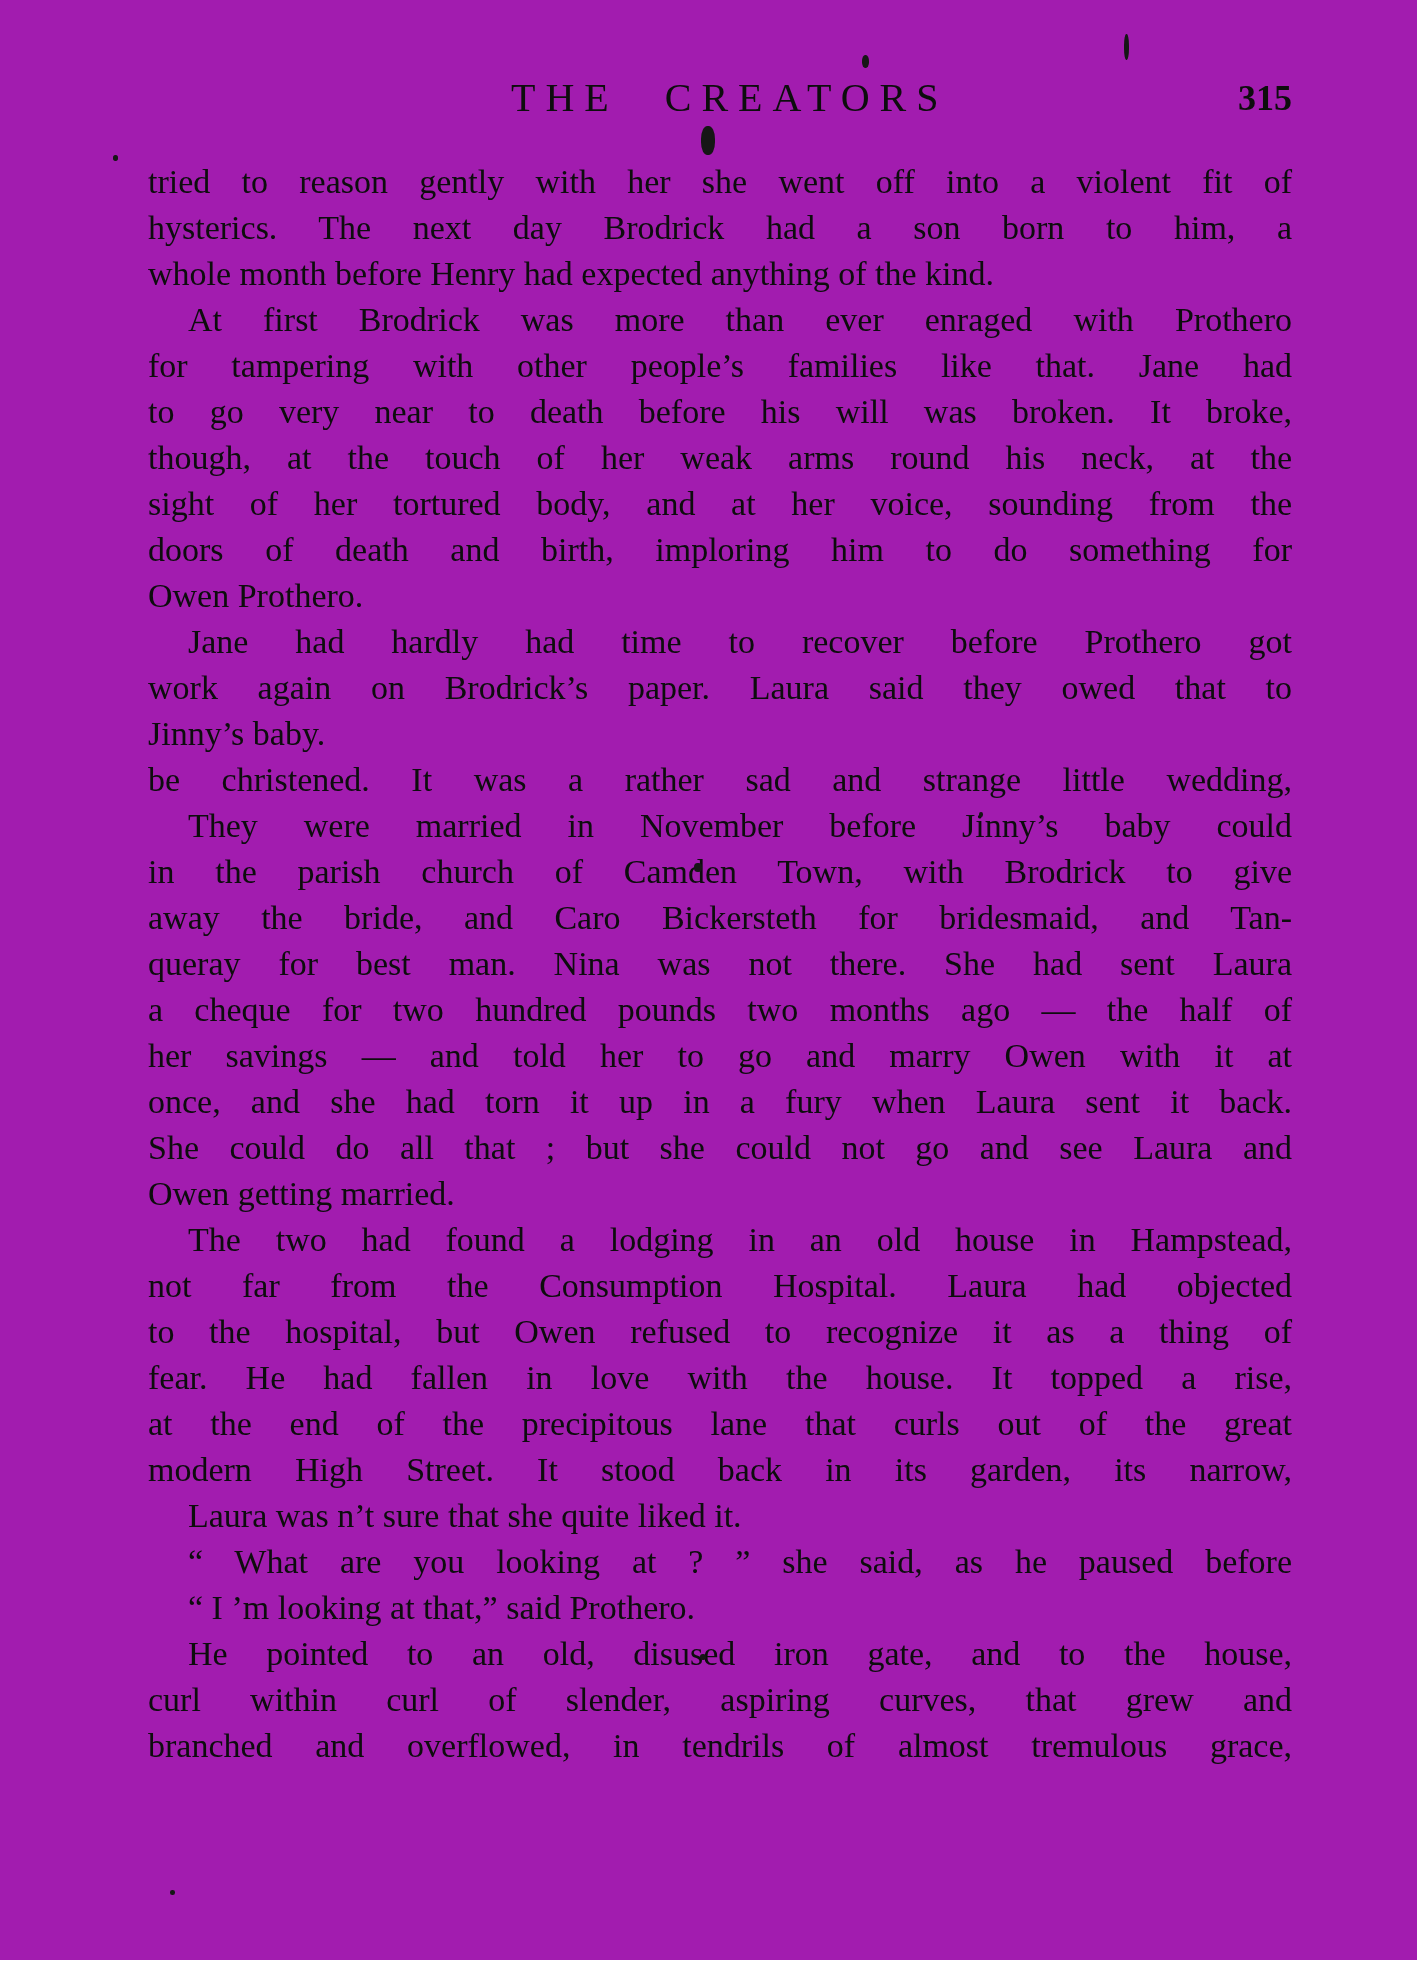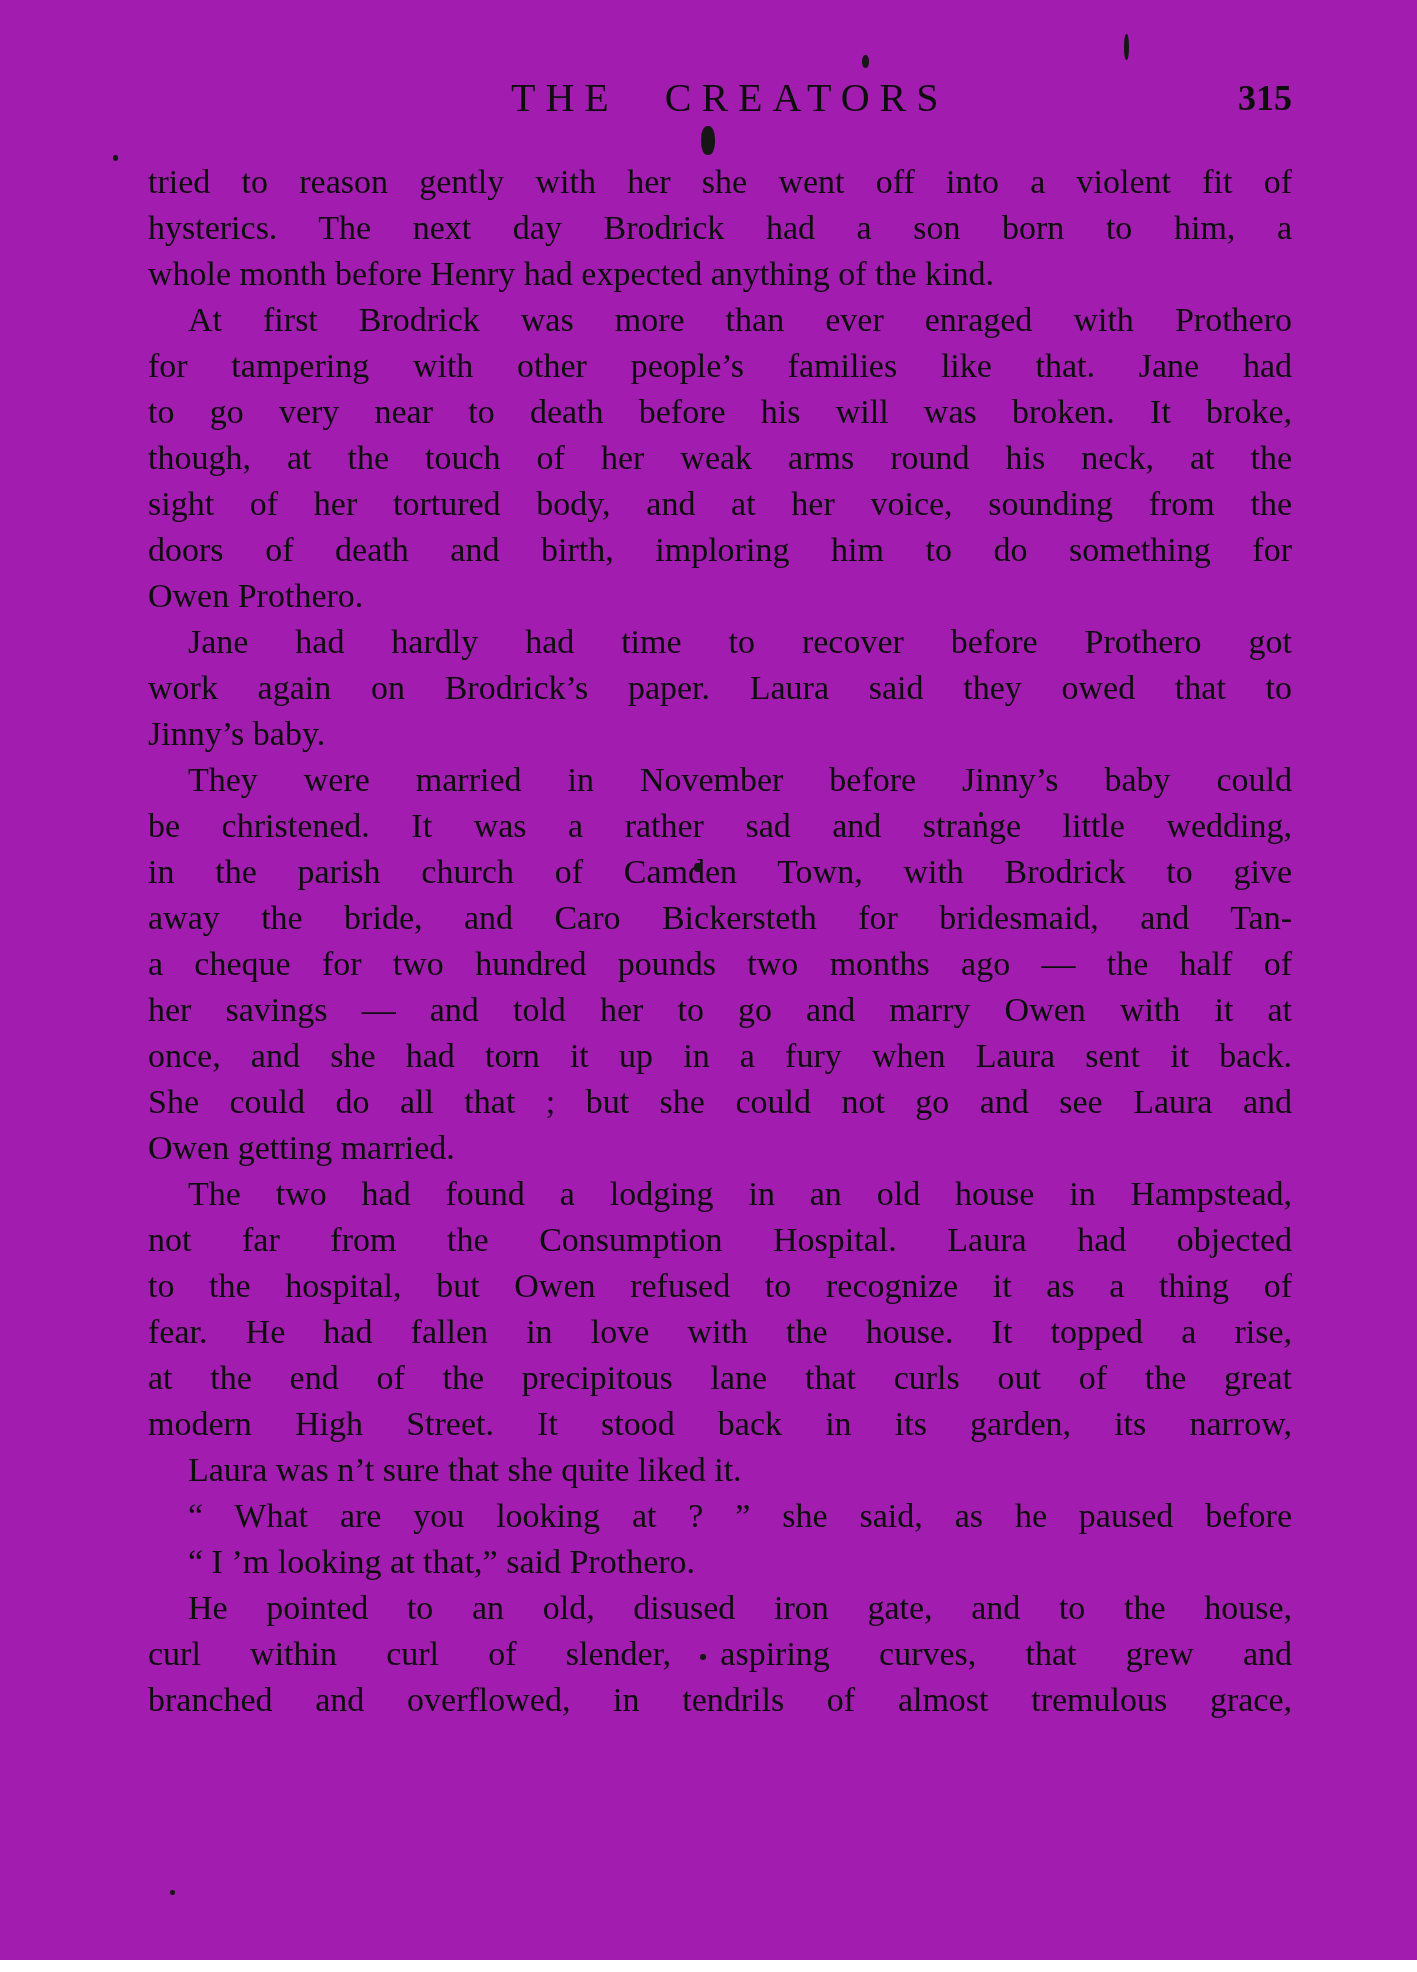--- a/index.html
+++ b/index.html
@@ -95,24 +95,25 @@
         <div class="jline">sight of her tortured body, and at her voice, sounding from the</div>
         <div class="jline">doors of death and birth, imploring him to do something for</div>
         <div class="jline endline">Owen Prothero.</div>
       </div>
       <div>
         <div class="jline indent">Jane had hardly had time to recover before Prothero got</div>
         <div class="jline">work again on Brodrick’s paper.  Laura said they owed that to</div>
         <div class="jline endline">Jinny’s baby.</div>
       </div>
       <div>
+        <div class="jline">be christened.  It was a rather sad and strange little wedding,</div>
         <div class="jline indent">They were married in November before Jinny’s baby could</div>
-        <div class="jline">be christened.  It was a rather sad and strange little wedding,</div>
         <div class="jline">in the parish church of Camden Town, with Brodrick to give</div>
         <div class="jline">away the bride, and Caro Bickersteth for bridesmaid, and Tan-</div>
+        <div class="jline">queray for best man.  Nina was not there.  She had sent Laura</div>
         <div class="jline">a cheque for two hundred pounds two months ago — the half of</div>
         <div class="jline">her savings — and told her to go and marry Owen with it at</div>
         <div class="jline">once, and she had torn it up in a fury when Laura sent it back.</div>
         <div class="jline">She could do all that ; but she could not go and see Laura and</div>
         <div class="jline endline">Owen getting married.</div>
       </div>
       <div>
         <div class="jline indent">The two had found a lodging in an old house in Hampstead,</div>
         <div class="jline">not far from the Consumption Hospital.  Laura had objected</div>
         <div class="jline">to the hospital, but Owen refused to recognize it as a thing of</div>

